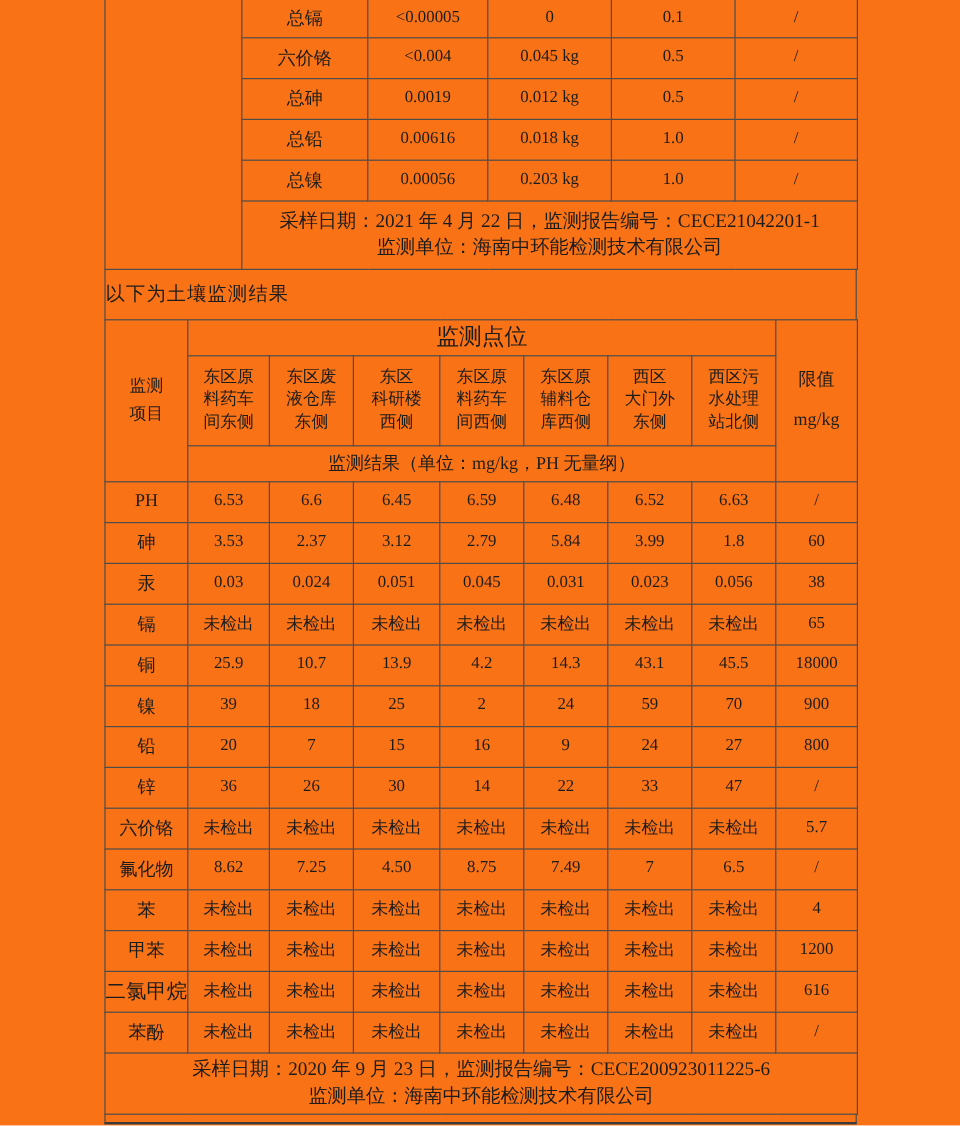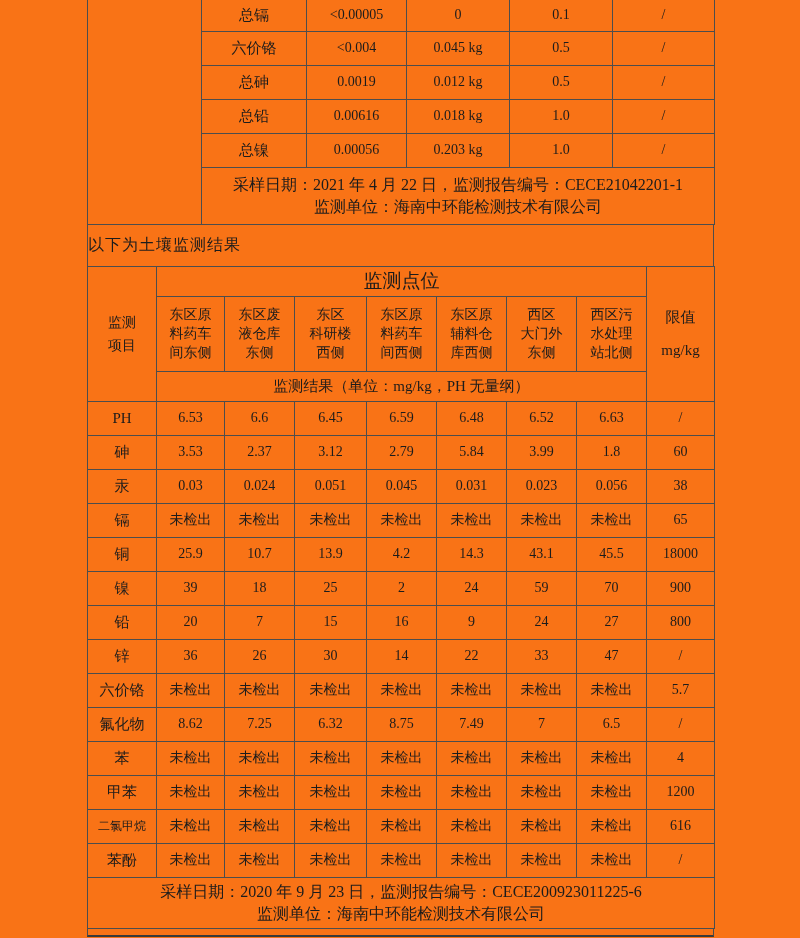--- a/index.html
+++ b/index.html
@@ -54,21 +54,21 @@
   .t2 tr.h2 { height: 75px; }
   .t2 tr.h3 { height: 30px; }
   .t2 tr.dr { height: 34px; }
   .t2 tr.t2footer { height: 51px; }
   .t2 td.corner { font-size: 14px; line-height: 23px; }
   .t2 td.pointshdr { font-size: 19px; }
   .t2 td.limithdr { font-size: 15px; line-height: 33px; }
   .t2 td.pointname { font-size: 14px; line-height: 19px; margin-top: 20px; }
   .t2 td.resulthdr { font-size: 15px; text-align: center; }
   .t2 td.lbl2 { font-size: 15px; }
-  .t2 td.lbl2.small { font-size: 12px; }
+  .t2 td.lbl2.small { font-size: 17px; }
   .pre { white-space: pre-line; }
   
   .sliver {
     height: 8px;
     border-left: 1px solid #4d4d4d;
     border-right: 1px solid #4d4d4d;
     border-bottom: 2px solid #3a3a3a;
   }
 </style>
 </head>
@@ -278,21 +278,21 @@
             <td>未检出</td>
             <td>未检出</td>
             <td>未检出</td>
             <td>未检出</td>
             <td>5.7</td>
           </tr>
           <tr class="dr">
             <td class="lbl2">氟化物</td>
             <td>8.62</td>
             <td>7.25</td>
-            <td>6.32</td>
+            <td>4.50</td>
             <td>8.75</td>
             <td>7.49</td>
             <td>7</td>
             <td>6.5</td>
             <td>/</td>
           </tr>
           <tr class="dr">
             <td class="lbl2">苯</td>
             <td>未检出</td>
             <td>未检出</td>

